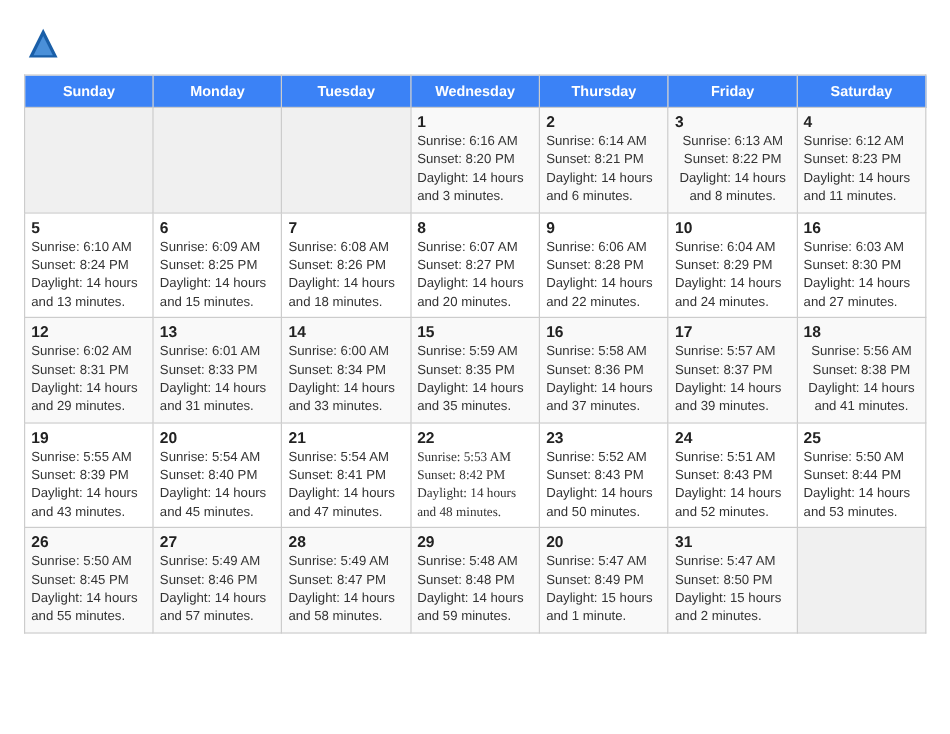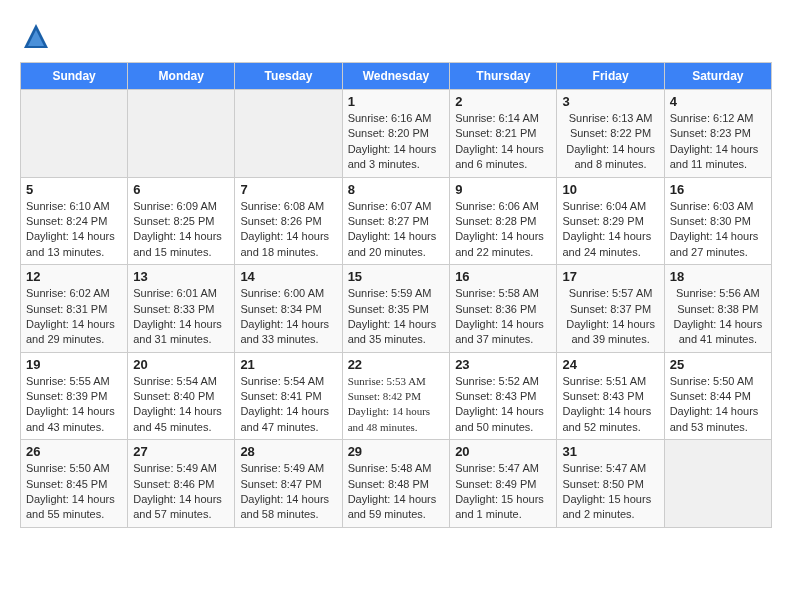--- a/index.html
+++ b/index.html
@@ -242,21 +242,21 @@
         </td>
         <td>
           <div class="day-number">16</div>
           <div class="day-info" style="white-space: pre-line;">Sunrise: 5:58 AM
 Sunset: 8:36 PM
 Daylight: 14 hours
 and 37 minutes.</div>
         </td>
         <td>
           <div class="day-number">17</div>
-          <div class="day-info" style="white-space: pre-line; text-align: center;">Sunrise: 5:57 AM
+          <div class="day-info" style="white-space: pre-line;">Sunrise: 5:57 AM
 Sunset: 8:37 PM
 Daylight: 14 hours
 and 39 minutes.</div>
         </td>
         <td>
           <div class="day-number">18</div>
           <div class="day-info" style="white-space: pre-line; text-align: center;">Sunrise: 5:56 AM
 Sunset: 8:38 PM
 Daylight: 14 hours
 and 41 minutes.</div>

